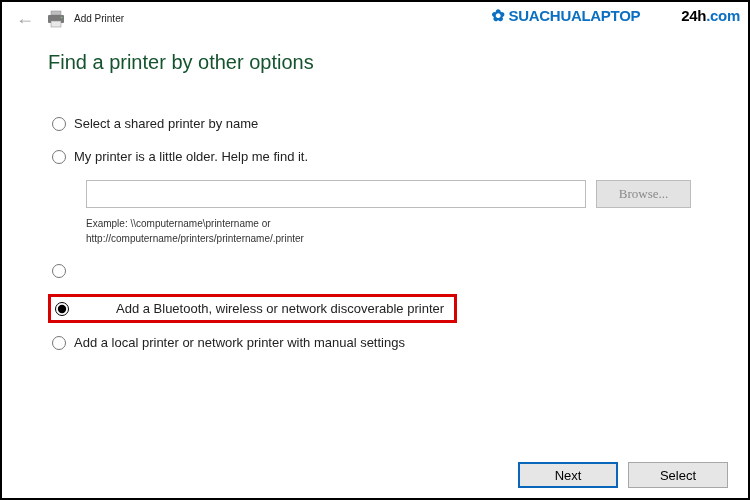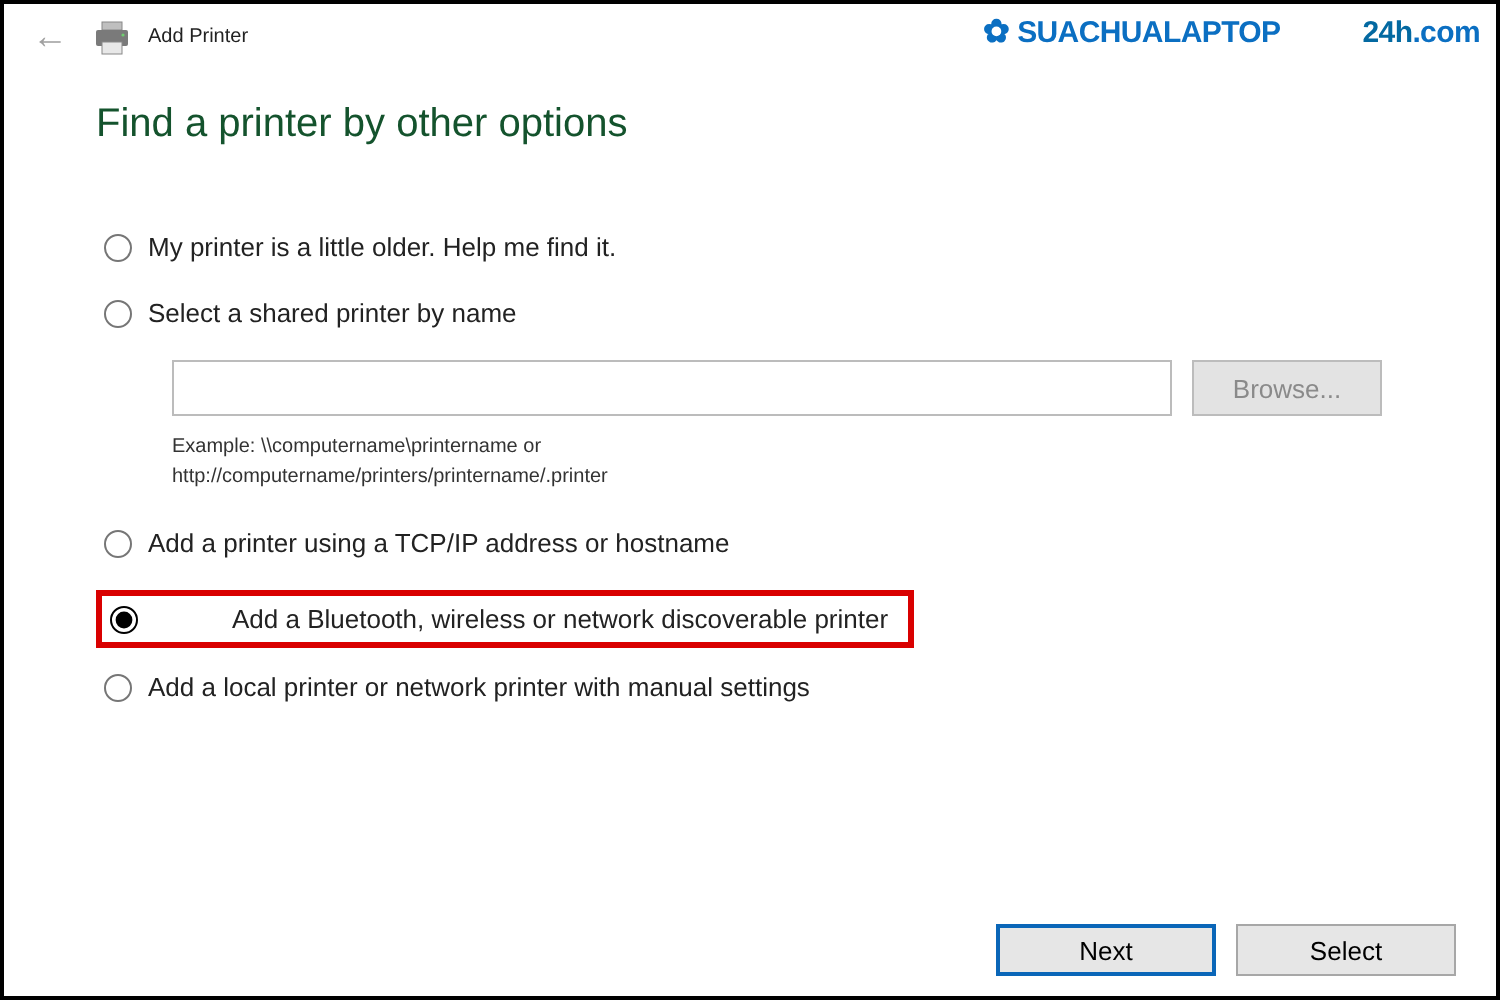--- a/index.html
+++ b/index.html
@@ -35,21 +35,21 @@
     right: 8px;
     display: flex;
     align-items: center;
     gap: 4px;
     font-weight: bold;
     font-size: 15px;
     letter-spacing: -0.3px;
   }
   .watermark .gear { color: #0b6fc2; font-size: 16px; }
   .watermark .part1 { color: #0b6fc2; }
-  .watermark .part2 { color: #0369a1; padding-left: 41px; }
+  .watermark .part2 { color: #000000; padding-left: 41px; }
   .watermark .part3 { color: #0b6fc2; margin-top: 24px; }
   .content {
     padding: 18px 36px 0 46px;
   }
   .heading {
     color: #14532d;
     font-size: 20px;
     font-weight: 400;
     margin-bottom: 40px;
   }
@@ -97,38 +97,38 @@
     font-family: inherit;
     font-size: 13px;
     background: #fff;
   }
   .browse-btn {
     width: 95px;
     height: 28px;
     border: 1px solid #bcbcbc;
     background: #e3e3e3;
     color: #8a8a8a;
-    font-family: Liberation Sans, sans-serif;
+    font-family: Liberation Serif, serif;
     font-size: 13px;
     cursor: default;
   }
   .example {
     font-size: 10px;
     color: #333;
     line-height: 1.5;
   }
   .footer {
     position: absolute;
     bottom: 10px;
     right: 20px;
     display: flex;
     gap: 10px;
   }
   .footer button {
-    width: 110px;
+    width: 100px;
     height: 26px;
     font-family: inherit;
     font-size: 13px;
     border: 1px solid #a7a7a7;
     background: #e6e6e6;
     cursor: pointer;
   }
   .footer .next-btn {
     border: 2px solid #0a66b8;
     background: #e6e6e6;
@@ -155,42 +155,41 @@
   <span>
     <span class="part1">SUACHUALAPTOP</span><span class="part2">24h</span><span class="part3">.com</span>
   </span>
 </div>
 
 <div class="content">
   <h1 class="heading">Find a printer by other options</h1>
 
   <label class="option-row">
     <input type="radio" name="opt" style="">
+    <span class="option-label">Select a shared printer by name</span>
+  </label>
+
+  <label class="option-row">
+    <input type="radio" name="opt" style="">
     <span class="option-label">My printer is a little older. Help me find it.</span>
-  </label>
-
-  <label class="option-row">
-    <input type="radio" name="opt" style="">
-    <span class="option-label">Select a shared printer by name</span>
   </label>
 
   <div class="shared-section">
     <div class="shared-row">
       <input type="text" class="shared-input" placeholder="" style="">
       <button class="browse-btn" disabled="">Browse...</button>
     </div>
     <div class="example">
       <span>Example: \\computername\printername or</span><br>
       <span>http://computername/printers/printername/.printer</span>
     </div>
   </div>
 
   <label class="option-row">
     <input type="radio" name="opt" style="">
-    <span class="option-label">Add a printer using a TCP/IP address or hostname</span>
   </label>
 
   <label class="option-row highlighted">
     <input type="radio" name="opt" checked="" style="">
     <span class="option-label">Add a Bluetooth, wireless or network discoverable printer</span>
   </label>
 
   <label class="option-row">
     <input type="radio" name="opt" style="">
     <span class="option-label">Add a local printer or network printer with manual settings</span>

